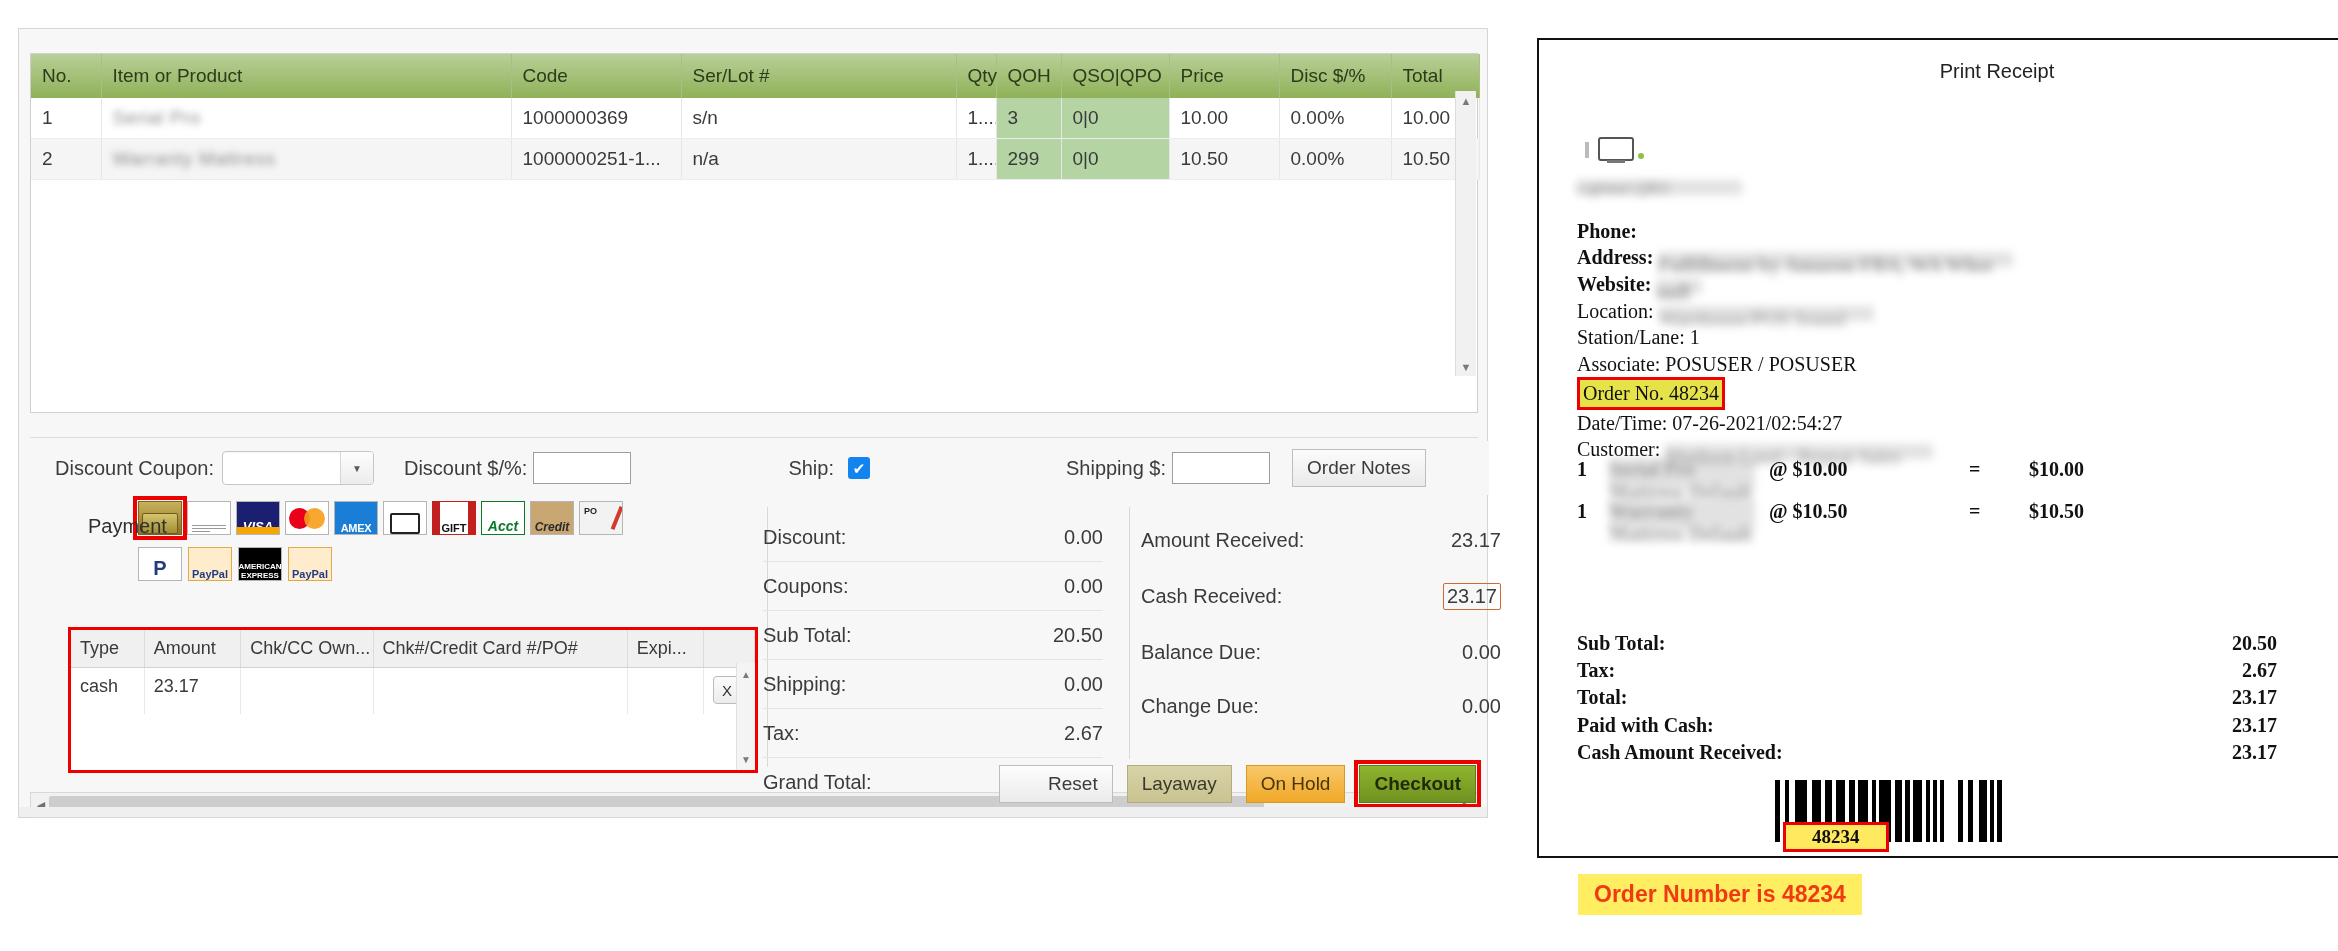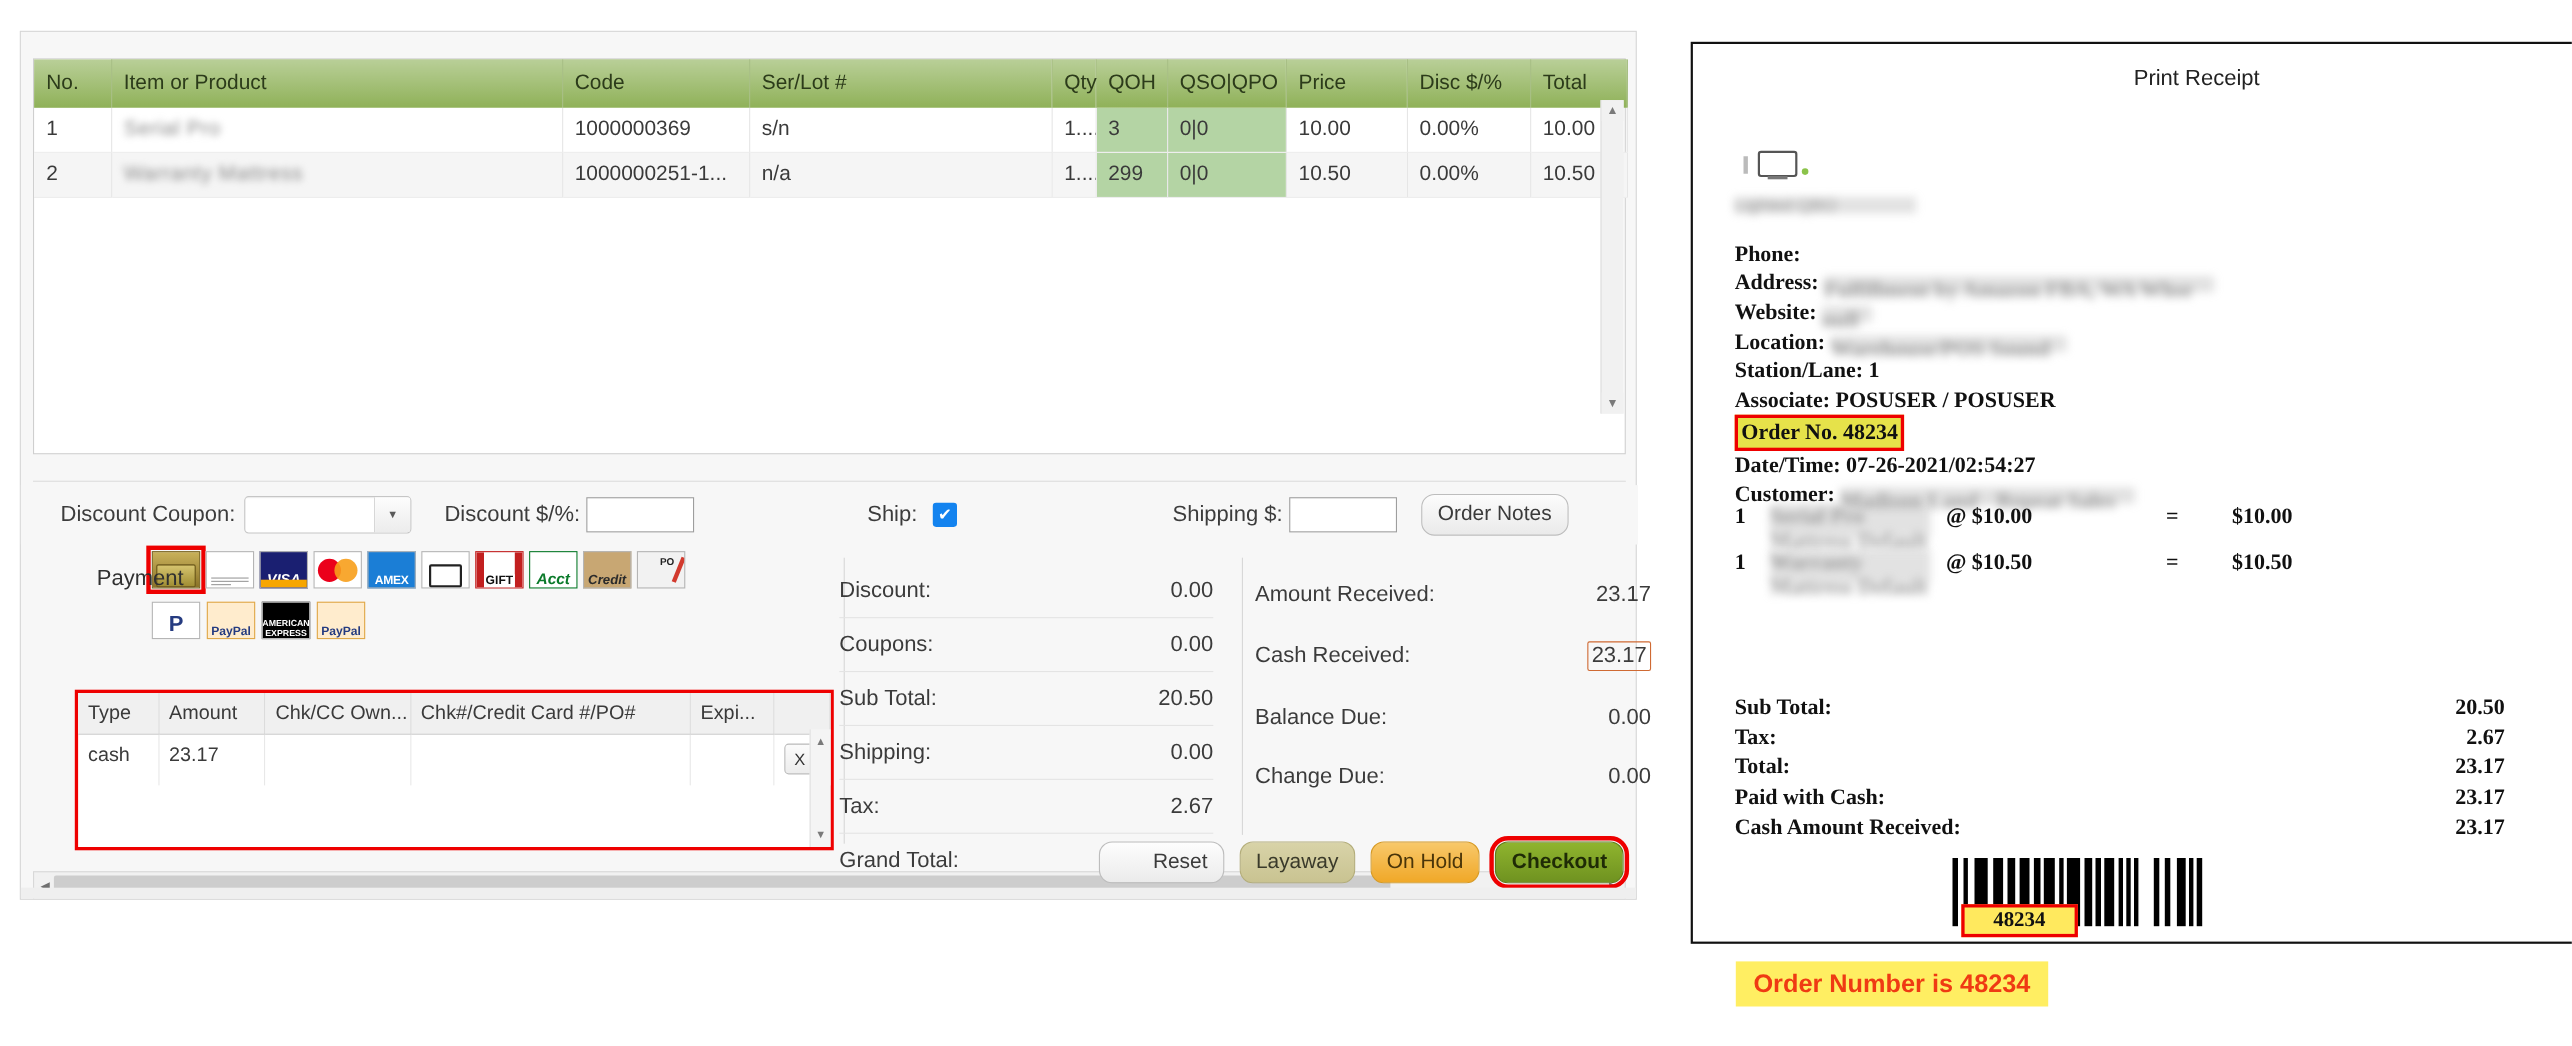--- a/index.html
+++ b/index.html
@@ -85,21 +85,21 @@
   .txtbox{
     width:98px;height:32px;border:1px solid #9e9e9e;background:#fff;
     box-sizing:border-box;
   }
   .chk{
     width:22px;height:22px;background:#1383ef;border-radius:3px;
     display:flex;align-items:center;justify-content:center;
     color:#fff;font-size:15px;line-height:1;
   }
   .btn{
-    border:1px solid #bdbdbd;border-radius:12px;
+    border:1px solid #bdbdbd;border-radius:0;
     background:linear-gradient(to bottom,#fcfcfc,#eaeaea);
     font-size:19px;color:#3b3b3b;padding:7px 14px;cursor:pointer;
     font-family:"Liberation Sans",sans-serif;
   }
   
   .pay-block{
     position:absolute;left:11px;top:470px;width:720px;height:280px;
   }
   .pay-row1{position:absolute;left:50px;top:2px;display:flex;gap:5px;}
   .pay-row2{position:absolute;left:70px;top:48px;display:flex;gap:6px;}
@@ -202,21 +202,21 @@
     border-radius:2px;height:15px;vertical-align:middle;
   }
   .rc-company{position:absolute;left:38px;top:138px;}
   .rc-info{
     position:absolute;left:38px;top:178px;
     font-family:"Liberation Serif",serif;font-weight:bold;font-size:20px;color:#111;
     line-height:1.32;
   }
   .rc-order{
     position:absolute;left:38px;top:258px;
-    font-family:"Liberation Serif",serif;font-weight:bold;font-size:20px;color:#111;
+    font-family:"Liberation Serif",serif;font-weight:normal;font-size:20px;color:#111;
     line-height:1.32;
   }
   .hl-order-box{
     display:inline-block;border:3px solid #ee0000;padding:0 3px;background:#e6e24a;
   }
   .rc-lines{
     position:absolute;left:38px;top:418px;width:700px;
     font-family:"Liberation Serif",serif;font-weight:bold;font-size:20px;color:#111;
   }
   .rc-lines .ln{display:flex;align-items:flex-start;margin-bottom:12px;}
@@ -367,21 +367,21 @@
           <span>GIFT</span>
           <div class="vb r"></div>
         </div>
       <div class="pi acct">
           <span>Acct</span>
         </div>
       <div class="pi credit">
           <span>Credit</span>
         </div>
       <div class="pi po">
-          <span style="position:absolute;left:20px;top:4px">PO</span>
+          <span style="position:absolute;left:4px;top:4px">PO</span>
           <div class="pen"></div>
         </div>
     </div>
     <div class="pay-row2" style="left:108px;">
       <div class="pi pp">
           <span>P</span>
         </div>
       <div class="pi pp2">
           <span>PayPal</span>
         </div>

